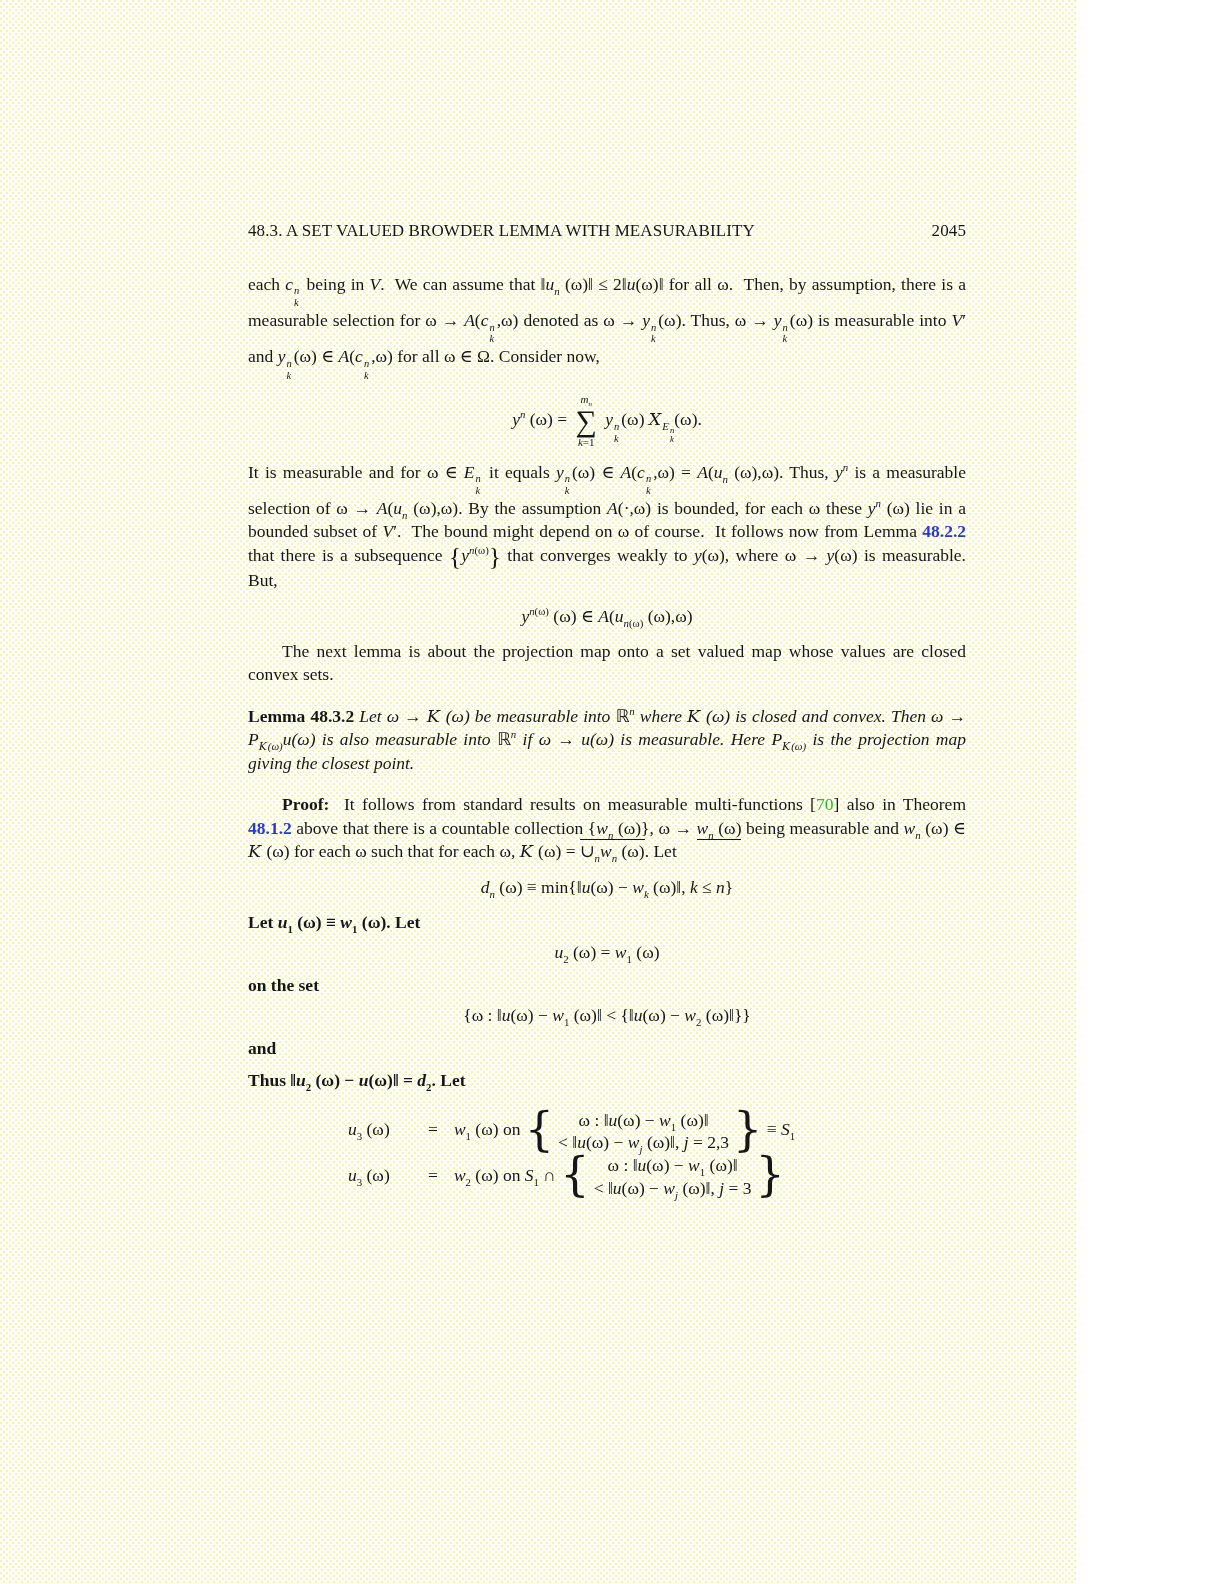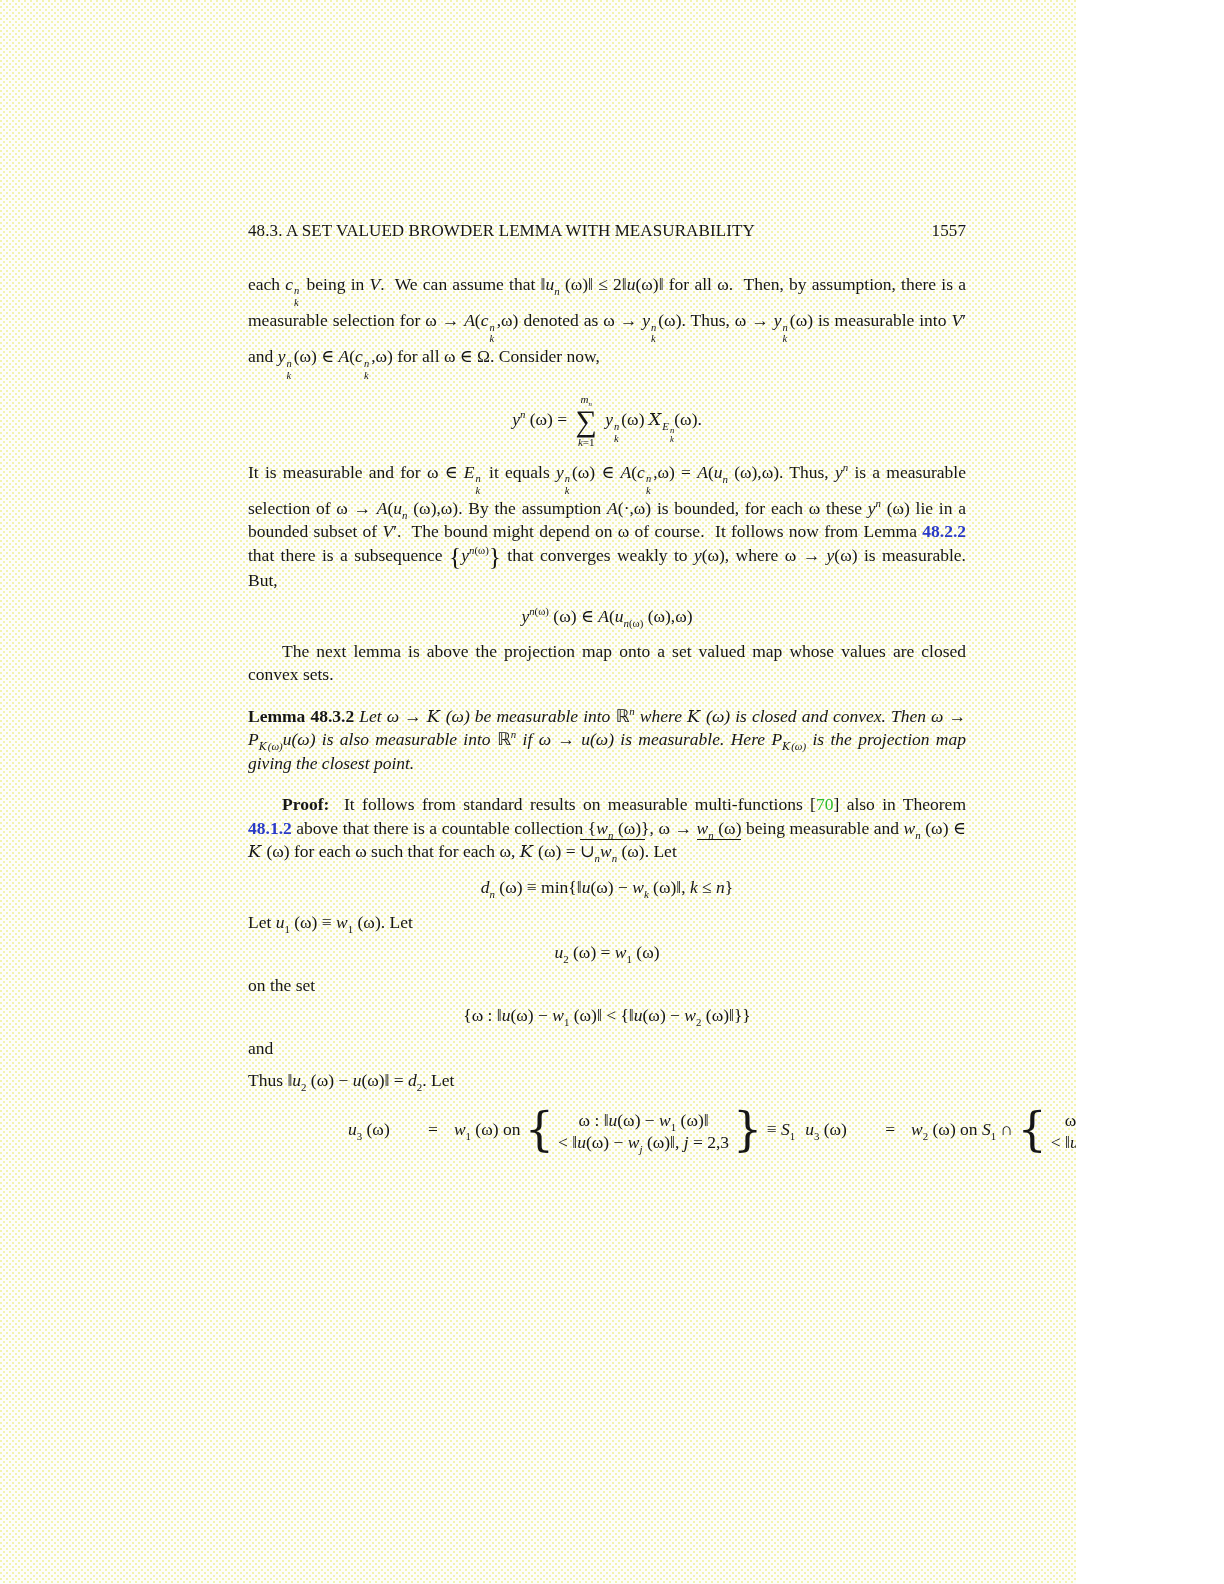--- a/index.html
+++ b/index.html
@@ -18,21 +18,21 @@
     font-size:17.5px;
     line-height:1.34;
   }
   .col{position:absolute;left:248px;top:220px;width:718px;}
   .pghead{display:flex;justify-content:space-between;align-items:baseline;margin-bottom:30px;font-size:17px;letter-spacing:0.1px;}
   p{margin:0;}
   .just{text-align:justify;}
   .ind{text-indent:34px;}
   .lemma{margin-top:18px;}
   .proof{margin-top:18px;}
-  .ln{margin-top:9px;}
+  .ln{margin-top:9px;font-weight:bold;}
   .eq{text-align:center;margin:12px 0;}
   .eq.tight{margin:7px 0;}
   i{font-style:italic;}
   b{font-weight:bold;}
   sup,sub{font-size:0.62em;line-height:0;}
   
   .ss{display:inline-flex;flex-direction:column;align-items:flex-start;vertical-align:-0.45em;font-size:0.6em;line-height:1.12;margin:0 2px 0 1px;}
   .ss2{display:inline-flex;flex-direction:column;align-items:flex-start;vertical-align:-0.4em;font-size:0.8em;line-height:1.05;margin-left:1px;}
   
   .sum{display:inline-flex;flex-direction:column;align-items:center;vertical-align:middle;line-height:1;margin:0 4px;}
@@ -42,34 +42,34 @@
   .scr{font-style:italic;font-family:"DejaVu Serif",serif;padding-right:1px;}
   .lnk-b{color:#2a3ac6;cursor:pointer;font-weight:bold;}
   .lnk-g{color:#2dbb2d;cursor:pointer;}
   .ulw{border-bottom:1.2px solid #161616;padding-bottom:1px;}
   .ol{border-top:1.2px solid #161616;padding-top:1px;}
   .qed{font-size:0.95em;}
   .bigbr{font-size:1.45em;vertical-align:-0.15em;line-height:1;}
   
   .bb{display:inline-block;font-size:46px;line-height:0.95;vertical-align:middle;transform:translateY(-2px);font-family:"DejaVu Serif",serif;font-weight:400;}
   .stack{display:inline-flex;flex-direction:column;align-items:center;vertical-align:middle;line-height:1.3;padding:0 4px;justify-content:flex-end;}
-  .eqalign{margin-top:16px;display:flex;gap:10px;padding-left:100px;}
+  .eqalign{margin-top:16px;display:flex;flex-direction:column;padding-left:100px;}
   .eqrow{white-space:nowrap;}
   .lhs{display:inline-block;min-width:64px;}
   .rel{display:inline-block;padding:0 16px;}
 </style>
 </head>
 <body>
 
 <div class="page">
   <div class="col">
 
     <div class="pghead">
       <span>48.3.  A SET VALUED BROWDER LEMMA WITH MEASURABILITY</span>
-      <span>1557</span>
+      <span>2045</span>
     </div>
 
     <p class="just">each <i>c</i><span class="ss">
           <span><i>n</i></span>
           <span><i>k</i></span>
         </span> being in <i>V</i>.&nbsp; We can assume that ‖<i>u<sub>n</sub></i> (ω)‖ ≤ 2‖<i>u</i>(ω)‖ for all ω.&nbsp; Then, by assumption, there is a measurable selection for ω → <i>A</i>(<i>c</i><span class="ss">
           <span><i>n</i></span>
           <span><i>k</i></span>
         </span>,ω) denoted as ω → <i>y</i><span class="ss">
           <span><i>n</i></span>
@@ -104,21 +104,21 @@
           <span><i>n</i></span>
           <span><i>k</i></span>
         </span>(ω) ∈ <i>A</i>(<i>c</i><span class="ss">
           <span><i>n</i></span>
           <span><i>k</i></span>
         </span>,ω) = <i>A</i>(<i>u<sub>n</sub></i> (ω),ω). Thus, <i>y<sup>n</sup></i> is a measurable selection of ω → <i>A</i>(<i>u<sub>n</sub></i> (ω),ω). By the assumption <i>A</i>(·,ω) is bounded, for each ω these <i>y<sup>n</sup></i> (ω) lie in a bounded subset of <i>V</i>′.&nbsp; The bound might depend on ω of course.&nbsp; It follows now from Lemma <span class="lnk-b">48.2.2</span> that there is a subsequence <span class="bigbr">{</span><i>y</i><sup><i>n</i>(ω)</sup><span class="bigbr">}</span> that converges weakly to <i>y</i>(ω), where ω → <i>y</i>(ω) is measurable. But,</p>
 
     <div class="eq"><i>y</i><sup><i>n</i>(ω)</sup> (ω) ∈ <i>A</i>(<i>u</i><sub><i>n</i>(ω)</sub> (ω),ω)</div>
 
 
-    <p class="just ind">The next lemma is above the projection map onto a set valued map whose values are closed convex sets.</p>
+    <p class="just ind">The next lemma is about the projection map onto a set valued map whose values are closed convex sets.</p>
 
     <p class="just lemma"><b>Lemma 48.3.2</b> <i>Let ω → <span class="scr">K</span> (ω) be measurable into ℝ<sup>n</sup> where <span class="scr">K</span> (ω) is closed and convex. Then ω → P<sub><span class="scr">K</span>(ω)</sub>u(ω) is also measurable into ℝ<sup>n</sup> if ω → u(ω) is measurable. Here P<sub><span class="scr">K</span>(ω)</sub> is the projection map giving the closest point.</i></p>
 
     <p class="just ind proof"><b>Proof:</b>&nbsp; It follows from standard results on measurable multi-functions [<span class="lnk-g">70</span>] also in Theorem <span class="lnk-b">48.1.2</span> above that there is a countable collection {<i>w<sub>n</sub></i> (ω)}, ω → <span class="ulw"><i>w<sub>n</sub></i> (ω)</span> being measurable and <i>w<sub>n</sub></i> (ω) ∈ <span class="scr">K</span> (ω) for each ω such that for each ω, <span class="scr">K</span> (ω) = <span class="ol">∪<sub><i>n</i></sub><i>w<sub>n</sub></i> (ω)</span>. Let</p>
 
     <div class="eq"><i>d<sub>n</sub></i> (ω) ≡ min{‖<i>u</i>(ω) − <i>w<sub>k</sub></i> (ω)‖, <i>k</i> ≤ <i>n</i>}</div>
 
     <p class="ln">Let <i>u</i><sub>1</sub> (ω) ≡ <i>w</i><sub>1</sub> (ω). Let</p>
 
     <div class="eq tight"><i>u</i><sub>2</sub> (ω) = <i>w</i><sub>1</sub> (ω)</div>

